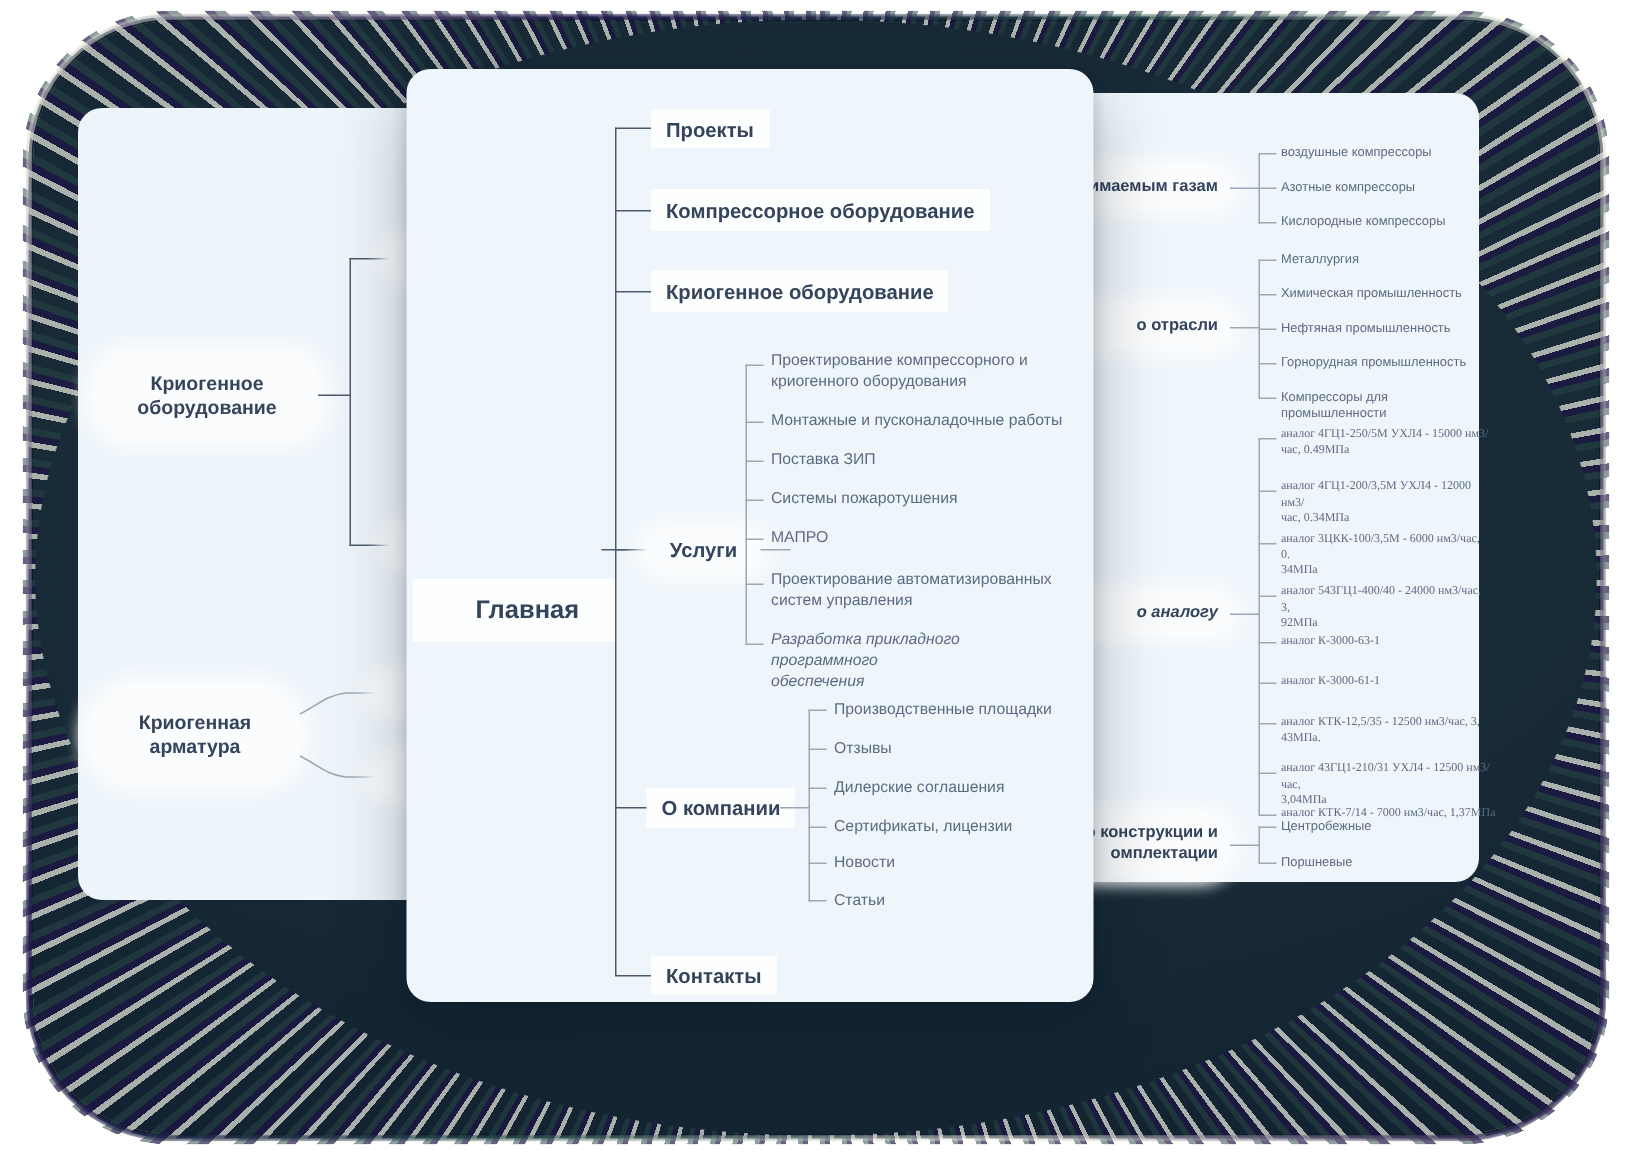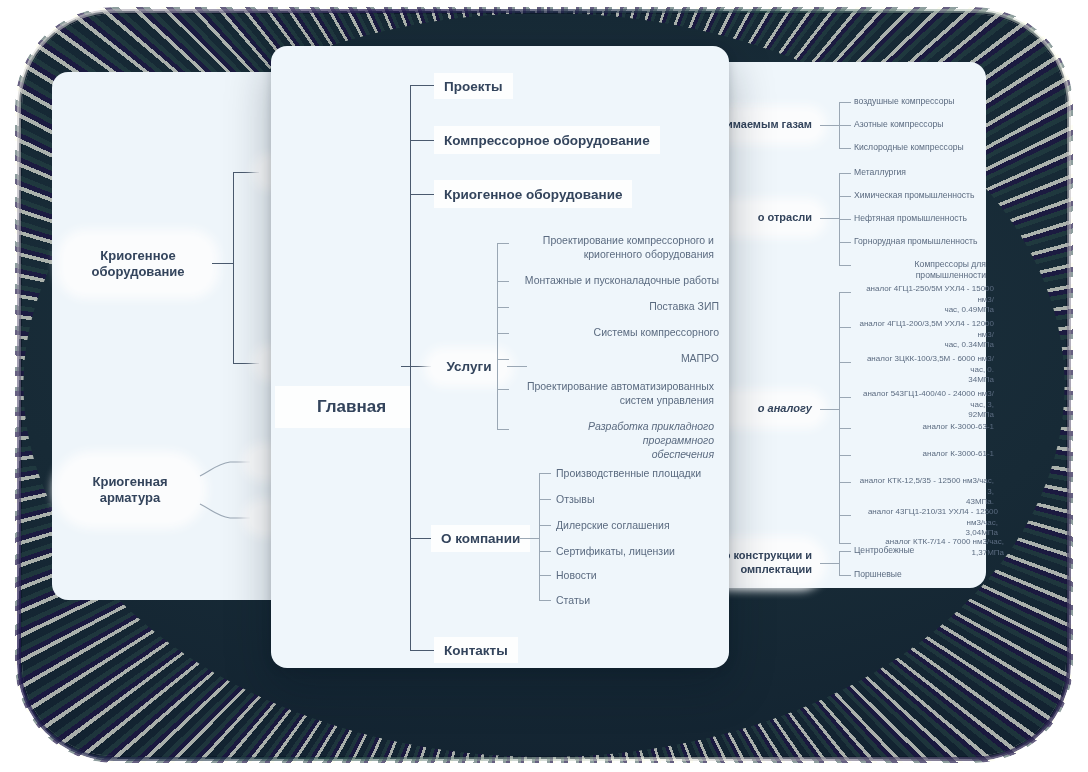--- a/index.html
+++ b/index.html
@@ -105,25 +105,24 @@
     font-weight: bold;
     color: #33445c;
     display: flex;
     align-items: center;
     padding: 3px 10px;
   }
   .leaf {
     color: #5b6b80;
     font-weight: normal;
     line-height: 1.32;
-    text-align: right;
   }
   .leaf.sm   { font-size: 10.5px; }
   .leaf.xs   { font-size: 8.6px; }
-  .leaf.tiny { font-size: 8.0px; }
+  .leaf.tiny { font-size: 8.0px; font-family: Liberation Serif, serif; }
 
   
   .ln { position: absolute; background: #4a5a6e; }
   .ln.h { height: 1.4px; }
   .ln.v { width: 1.4px; }
   .ln.thin { background: #9aa7b4; }
   .ln.thin.h { height: 1.1px; }
   .ln.thin.v { width: 1.1px; }
 
   svg.curve { position: absolute; overflow: visible; pointer-events: none; }
@@ -260,21 +259,21 @@
     <div class="ln thin h" style="left:226px; top:261px; width:12px;"></div>
     <div class="ln thin h" style="left:226px; top:287px; width:12px;"></div>
     <div class="ln thin h" style="left:226px; top:313px; width:12px;"></div>
     <div class="ln thin h" style="left:226px; top:343px; width:12px;"></div>
     <div class="ln thin h" style="left:226px; top:383px; width:12px;"></div>
 
     <div class="node leaf sm" style="left:243px; top:188px; width:200px;">Проектирование компрессорного и
 криогенного оборудования</div>
     <div class="node leaf sm" style="left:243px; top:228px; width:205px;">Монтажные и пусконаладочные работы</div>
     <div class="node leaf sm" style="left:243px; top:254px; width:205px;">Поставка ЗИП</div>
-    <div class="node leaf sm" style="left:243px; top:280px; width:205px;">Системы компрессорного</div>
+    <div class="node leaf sm" style="left:243px; top:280px; width:205px;">Системы пожаротушения</div>
     <div class="node leaf sm" style="left:243px; top:306px; width:205px;">МАПРО</div>
     <div class="node leaf sm" style="left:243px; top:334px; width:200px;">Проектирование автоматизированных
 систем управления</div>
     <div class="node leaf sm" style="left:243px; top:374px; width:200px;font-style:italic;">Разработка прикладного программного
 обеспечения</div>
 
     <div class="ln thin h" style="left:249px; top:492px; width:20px;"></div>
     <div class="ln thin v" style="left:268px; top:427px; height:128px;"></div>
     <div class="ln thin h" style="left:268px; top:427px; width:12px;"></div>
     <div class="ln thin h" style="left:268px; top:453px; width:12px;"></div>

